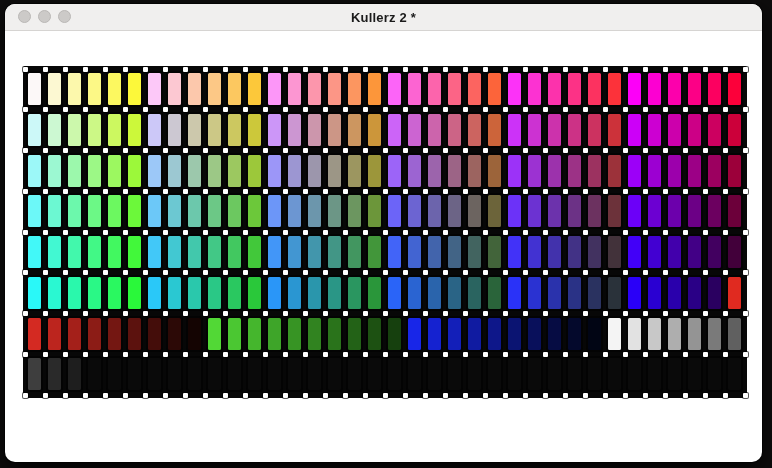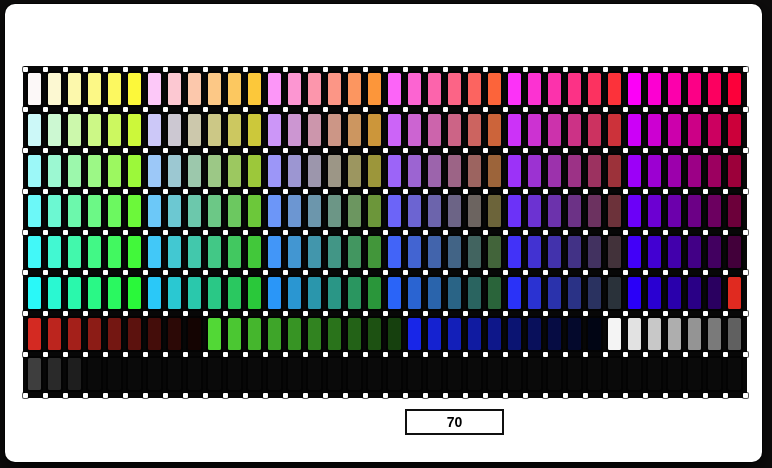--- a/index.html
+++ b/index.html
@@ -54,20 +54,26 @@
     background:#ffffff;border:2px solid #101010;box-sizing:border-box;
     font-family:"Liberation Sans", sans-serif;
     font-size:14px;font-weight:bold;color:#000;text-align:center;
     padding:0;outline:none;
   }
 </style>
 </head>
 <body>
 
 <div class="window">
+  <div class="titlebar">
+    <div class="traffic t1"></div>
+    <div class="traffic t2"></div>
+    <div class="traffic t3"></div>
+    <div class="title">Kullerz 2 *</div>
+  </div>
 
   <div class="grid-panel">
       <div class="swatch" style="left: 3px; top: 5px; background: rgb(252, 248, 248);"></div>
       <div class="swatch" style="left: 23px; top: 5px; background: rgb(252, 248, 210);"></div>
       <div class="swatch" style="left: 43px; top: 5px; background: rgb(252, 248, 172);"></div>
       <div class="swatch" style="left: 63px; top: 5px; background: rgb(252, 248, 134);"></div>
       <div class="swatch" style="left: 83px; top: 5px; background: rgb(252, 248, 96);"></div>
       <div class="swatch" style="left: 103px; top: 5px; background: rgb(252, 248, 58);"></div>
       <div class="swatch" style="left: 123px; top: 5px; background: rgb(252, 200, 248);"></div>
       <div class="swatch" style="left: 143px; top: 5px; background: rgb(252, 200, 210);"></div>
@@ -679,14 +685,13 @@
       <div class="dot" style="left: 579.5px; top: 326.5px; background: rgb(255, 255, 255);"></div>
       <div class="dot" style="left: 599.5px; top: 326.5px; background: rgb(255, 255, 255);"></div>
       <div class="dot" style="left: 619.5px; top: 326.5px; background: rgb(255, 255, 255);"></div>
       <div class="dot" style="left: 639.5px; top: 326.5px; background: rgb(255, 255, 255);"></div>
       <div class="dot" style="left: 659.5px; top: 326.5px; background: rgb(255, 255, 255);"></div>
       <div class="dot" style="left: 679.5px; top: 326.5px; background: rgb(255, 255, 255);"></div>
       <div class="dot" style="left: 699.5px; top: 326.5px; background: rgb(255, 255, 255);"></div>
       <div class="dot" style="left: 719.5px; top: 326.5px; background: rgb(255, 255, 255);"></div>
     </div>
 
-  <input class="num-field" value="70" style="">
 </div>
 
 </body></html>

